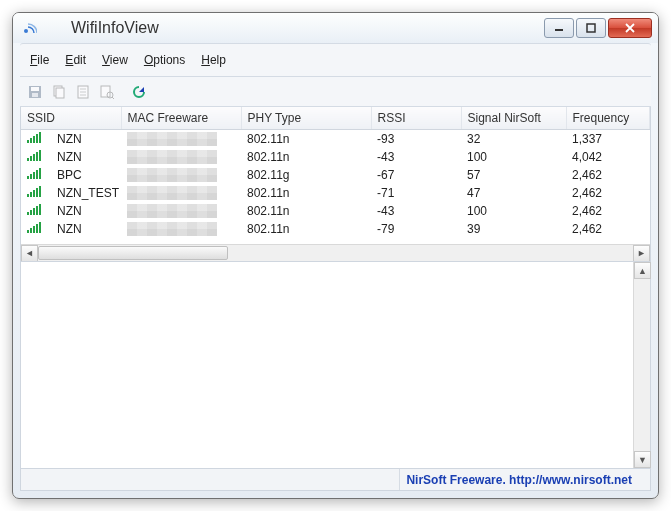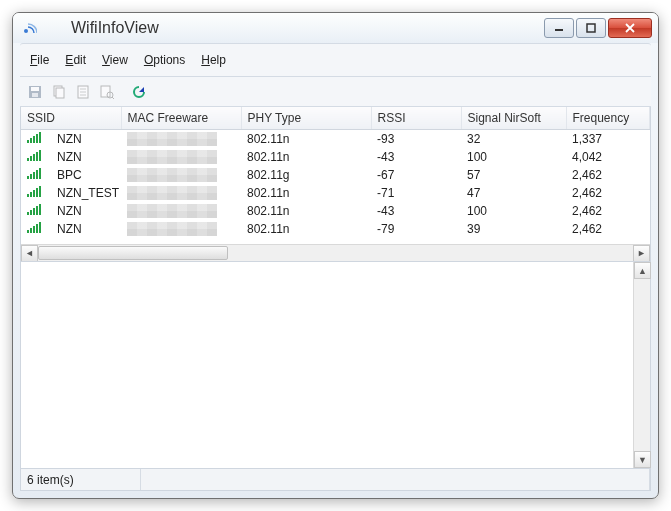--- a/index.html
+++ b/index.html
@@ -408,17 +408,17 @@
     <div class="detailpane">
       <div class="vscroll">
         <div class="arrow">▲</div>
         <div class="vtrack"></div>
         <div class="arrow">▼</div>
       </div>
     </div>
   </div>
 
   <div class="statusbar">
-    <div class="statuscell left">6 item(s)</div>
     <div class="statuscell mid"></div>
+    <div class="statuscell right">NirSoft Freeware.  http://www.nirsoft.net</div>
   </div>
 
 </div>
 
 </body></html>

